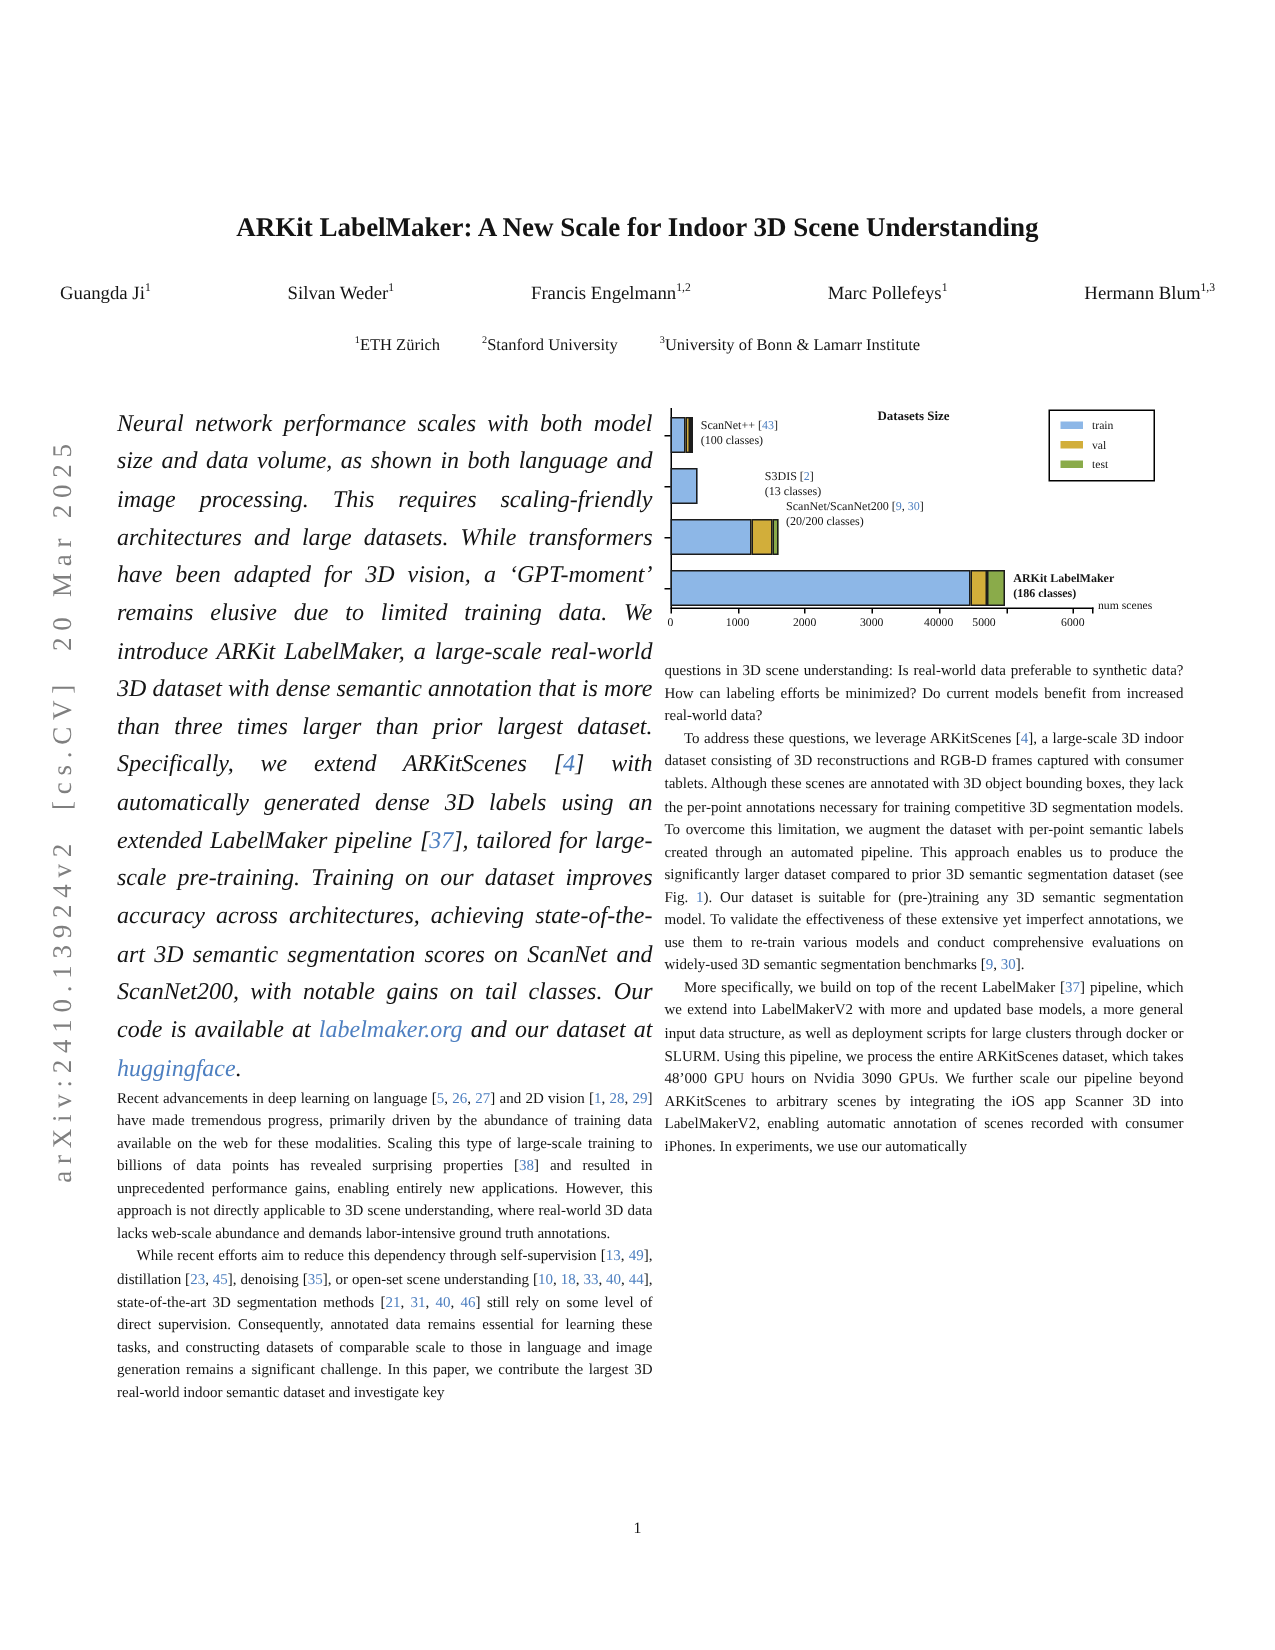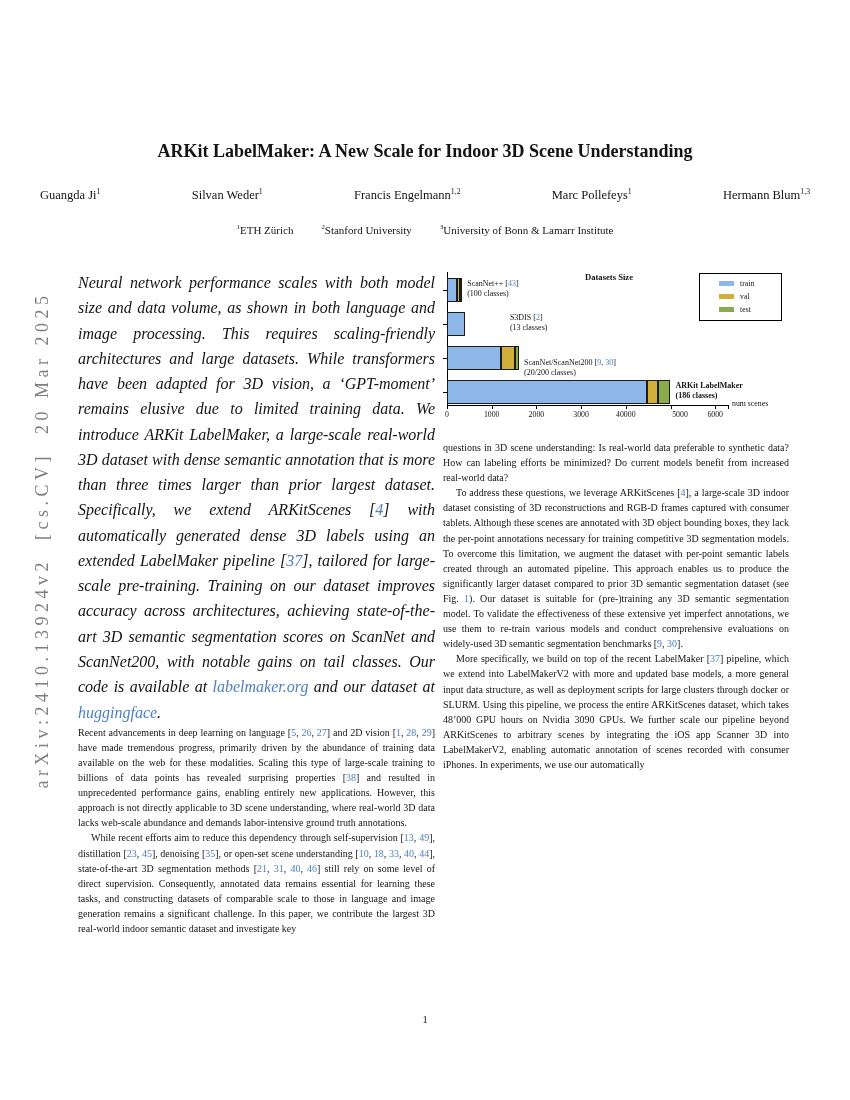--- a/index.html
+++ b/index.html
@@ -42,21 +42,21 @@
   .spine-y{position:absolute;left:4px;top:4px;width:1px;height:134px;background:#000;}
   .spine-x{position:absolute;left:4px;top:137px;width:282px;height:1px;background:#000;}
   .endhook{position:absolute;left:285px;top:137px;width:1px;height:4px;background:#000;}
   .seg{position:absolute;box-sizing:border-box;border:1px solid #1c1c1c;}
   .ytick{position:absolute;left:0;width:4px;height:1px;background:#000;}
   .xtick{position:absolute;top:138px;width:1px;height:3px;background:#000;}
   .xticklabel{position:absolute;top:142px;transform:translateX(-50%);font-size:7.8px;}
   .barlabel{position:absolute;line-height:10px;font-size:8px;white-space:nowrap;}
   .barlabel.bold{font-weight:bold;}
   .chart-title{position:absolute;top:4px;left:96px;width:140px;text-align:center;font-weight:bold;font-size:8.6px;}
-  .legend{position:absolute;left:256px;top:5px;width:62px;border:1px solid #000;background:#fff;padding:5px 0 2px 19px;}
+  .legend{position:absolute;left:256px;top:5px;width:62px;border:1px solid #000;background:#fff;padding:5px 0 2px 7px;}
   .lgrow{display:flex;align-items:center;gap:6px;margin-bottom:4px;}
   .swatch{width:15px;height:5px;}
   .lglabel{font-size:7.8px;}
   .numscenes{position:absolute;left:289px;top:131px;font-size:7.8px;white-space:nowrap;}
 </style>
 </head>
 <body>
 
 <div class="watermark">arXiv:2410.13924v2  [cs.CV]  20 Mar 2025</div>
 
@@ -113,21 +113,21 @@
       <div class="ytick" style="top: 22px;"></div>
       <div class="seg" style="left: 4px; top: 44px; width: 17.88px; height: 24px; background: rgb(141, 183, 231);"></div>
       <div class="barlabel" style="left: 26.88px; top: 45px; margin-left: 40px;">
         <div><span>S3DIS [</span><span class="cite">2</span><span>]</span></div>
         <div>(13 classes)</div>
       </div>
       <div class="ytick" style="top: 56px;"></div>
       <div class="seg" style="left: 4px; top: 78px; width: 53.64px; height: 24px; background: rgb(141, 183, 231);"></div>
       <div class="seg" style="left: 57.64px; top: 78px; width: 13.9464px; height: 24px; background: rgb(210, 174, 58);"></div>
       <div class="seg" style="left: 71.5864px; top: 78px; width: 4.47px; height: 24px; background: rgb(138, 171, 74);"></div>
-      <div class="barlabel" style="left: 81.0564px; top: 90px;">
+      <div class="barlabel" style="left: 81.0564px; top: 65px;">
         <div><span>ScanNet/ScanNet200 [</span><span class="cite">9</span><span>, </span><span class="cite">30</span><span>]</span></div>
         <div>(20/200 classes)</div>
       </div>
       <div class="ytick" style="top: 90px;"></div>
       <div class="seg" style="left: 4px; top: 112px; width: 199.809px; height: 24px; background: rgb(141, 183, 231);"></div>
       <div class="seg" style="left: 203.809px; top: 112px; width: 11.175px; height: 24px; background: rgb(210, 174, 58);"></div>
       <div class="seg" style="left: 214.984px; top: 112px; width: 12.516px; height: 24px; background: rgb(138, 171, 74);"></div>
       <div class="barlabel bold" style="left: 232.5px; top: 113px;">
         <div><span>ARKit LabelMaker</span></div>
         <div>(186 classes)</div>
@@ -137,21 +137,21 @@
       <div class="xticklabel" style="left: 4px;">0</div>
       <div class="xtick" style="left: 48.7px;"></div>
       <div class="xticklabel" style="left: 48.7px;">1000</div>
       <div class="xtick" style="left: 93.4px;"></div>
       <div class="xticklabel" style="left: 93.4px;">2000</div>
       <div class="xtick" style="left: 138.1px;"></div>
       <div class="xticklabel" style="left: 138.1px;">3000</div>
       <div class="xtick" style="left: 182.8px;"></div>
       <div class="xticklabel" style="left: 182.8px;">40000</div>
       <div class="xtick" style="left: 227.5px;"></div>
-      <div class="xticklabel" style="left: 237px;">5000</div>
+      <div class="xticklabel" style="left: 213px;">5000</div>
       <div class="xtick" style="left: 272.2px;"></div>
       <div class="xticklabel" style="left: 272.2px;">6000</div>
     </div>
   <p class="body" style="margin-top:14px;"><span>questions in 3D scene understanding: Is real-world data preferable to synthetic data? How can labeling efforts be minimized? Do current models benefit from increased real-world data?</span></p>
   <p class="body indent"><span>To address these questions, we leverage ARKitScenes [</span><span class="cite">4</span><span>], a large-scale 3D indoor dataset consisting of 3D reconstructions and RGB-D frames captured with consumer tablets. Although these scenes are annotated with 3D object bounding boxes, they lack the per-point annotations necessary for training competitive 3D segmentation models. To overcome this limitation, we augment the dataset with per-point semantic labels created through an automated pipeline. This approach enables us to produce the significantly larger dataset compared to prior 3D semantic segmentation dataset (see Fig. </span><span class="cite">1</span><span>). Our dataset is suitable for (pre-)training any 3D semantic segmentation model. To validate the effectiveness of these extensive yet imperfect annotations, we use them to re-train various models and conduct comprehensive evaluations on widely-used 3D semantic segmentation benchmarks [</span><span class="cite">9</span><span>, </span><span class="cite">30</span><span>].</span></p>
   <p class="body indent"><span>More specifically, we build on top of the recent LabelMaker [</span><span class="cite">37</span><span>] pipeline, which we extend into LabelMakerV2 with more and updated base models, a more general input data structure, as well as deployment scripts for large clusters through docker or SLURM. Using this pipeline, we process the entire ARKitScenes dataset, which takes 48’000 GPU hours on Nvidia 3090 GPUs. We further scale our pipeline beyond ARKitScenes to arbitrary scenes by integrating the iOS app Scanner 3D into LabelMakerV2, enabling automatic annotation of scenes recorded with consumer iPhones. In experiments, we use our automatically</span></p>
 </div>
 
 <div class="pageno">1</div>
 

